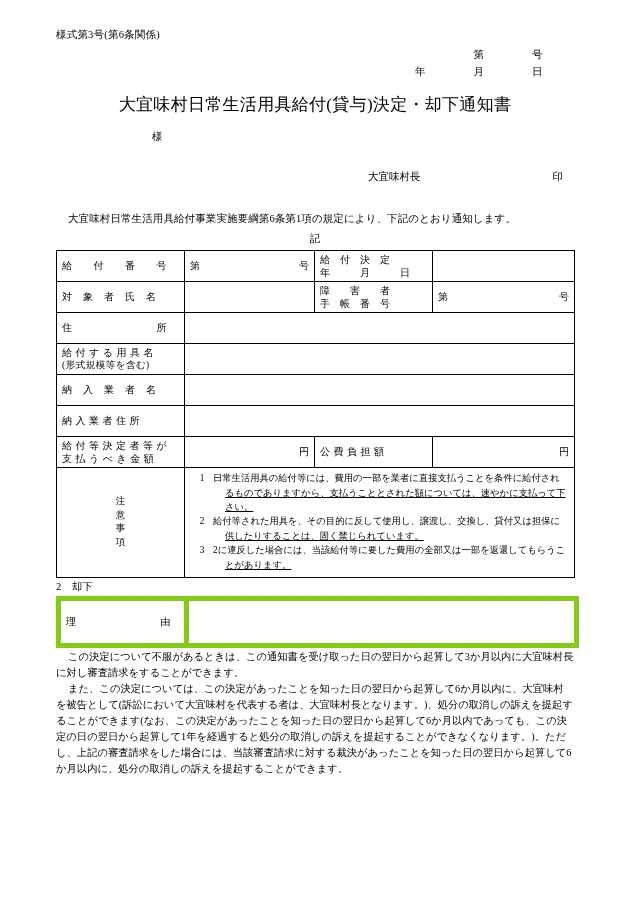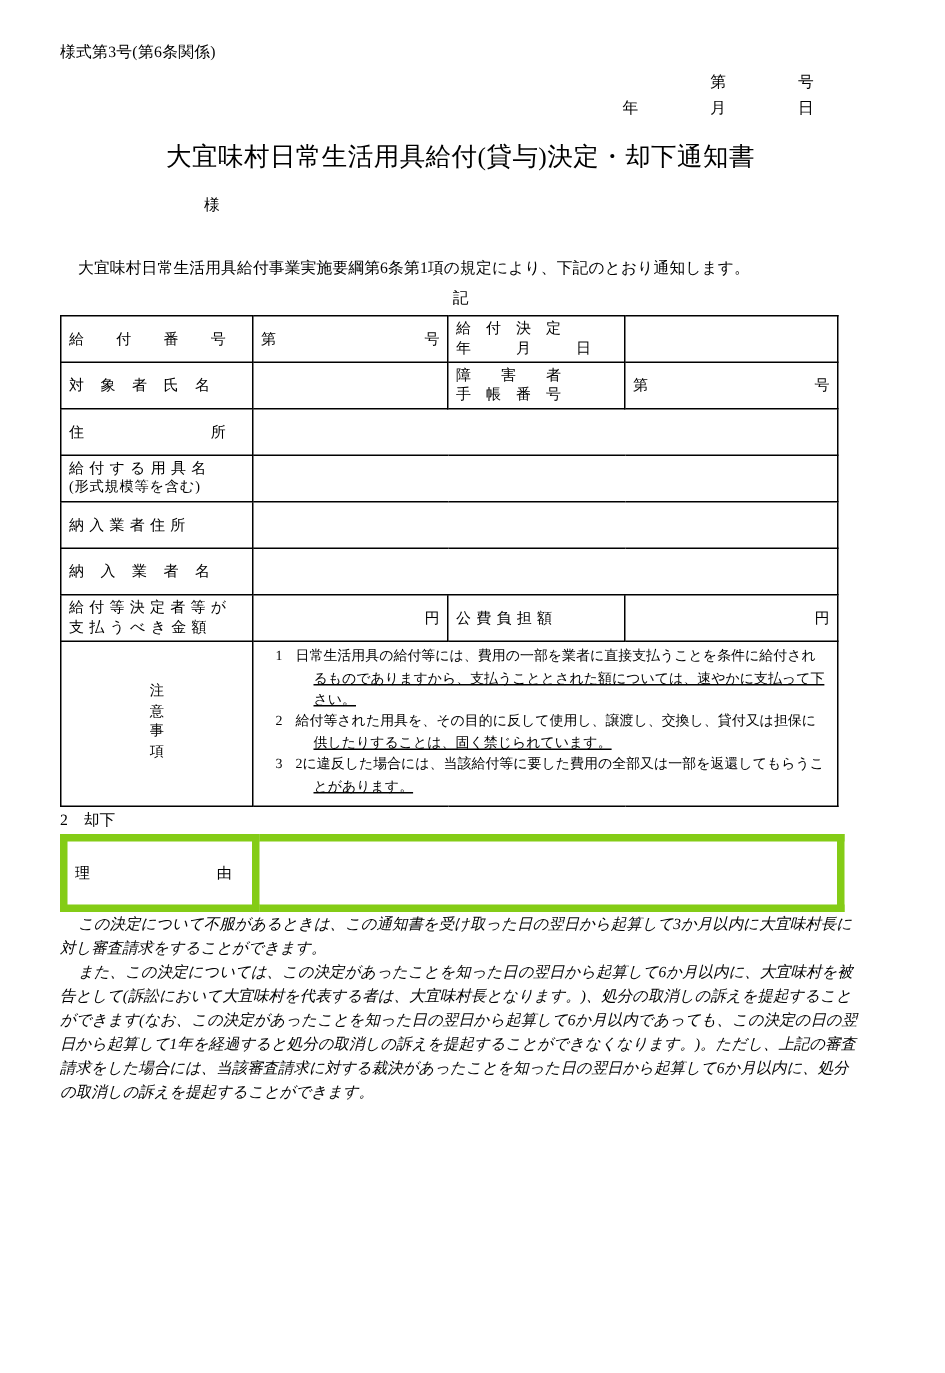--- a/index.html
+++ b/index.html
@@ -14,21 +14,21 @@
     color: #000000;
     font-size: 10px;
     position: relative;
     overflow: hidden;
   }
   .page {
     position: absolute;
     left: 0; top: 0;
     width: 630px;
     height: 915px;
-    padding: 28px 56px 0 40px;
+    padding: 28px 56px 0 56px;
     box-sizing: border-box;
     border-radius: 32px;
   }
   .form-no {
     font-size: 10.5px;
     letter-spacing: 0.2px;
   }
   .topright {
     margin-top: 6px;
     width: 100%;
@@ -158,21 +158,20 @@
   .kyoji {
     font-size: 10.5px;
     margin-top: 3px;
   }
   .para {
     font-size: 10.3px;
     line-height: 1.55;
     text-indent: 12px;
     margin-top: 1px;
     letter-spacing: 0;
-    font-style: italic;
   }
   .center-yen {
     text-align: center;
   }
   .right {
     text-align: right;
   }
 </style>
 </head>
 <body>
@@ -193,20 +192,24 @@
       <span class="lbl">月</span>
       <span class="sp"></span>
       <span class="tail">日</span>
     </div>
   </div>
 
   <div class="doc-title">大宜味村日常生活用具給付(貸与)決定・却下通知書</div>
 
   <div class="sama-line">様</div>
 
+  <div class="mayor-line">
+    <span>大宜味村長</span>
+    <span class="in">印</span>
+  </div>
 
   <div class="intro">大宜味村日常生活用具給付事業実施要綱第6条第1項の規定により、下記のとおり通知します。</div>
 
   <div class="ki">記</div>
 
   <table class="main">
     <colgroup>
       <col style="width:128px">
       <col style="width:130px">
       <col style="width:118px">
@@ -256,26 +259,26 @@
         <td class="lbl-cell">
           <div class="two-line">
             <div>給 付 す る 用 具 名</div>
             <div class="sub">(形式規模等を含む)</div>
           </div>
         </td>
         <td colspan="3"></td>
       </tr>
 
       <tr>
+        <td class="lbl-cell">納　入　業　者　名</td>
+        <td colspan="3"></td>
+      </tr>
+
+      <tr>
         <td class="lbl-cell">納 入 業 者 住 所</td>
-        <td colspan="3"></td>
-      </tr>
-
-      <tr>
-        <td class="lbl-cell">納　入　業　者　名</td>
         <td colspan="3"></td>
       </tr>
 
 
       <tr>
         <td class="lbl-cell">
           <div class="two-line">
             <div>給 付 等 決 定 者 等 が</div>
             <div>支 払 う べ き 金 額</div>
           </div>

